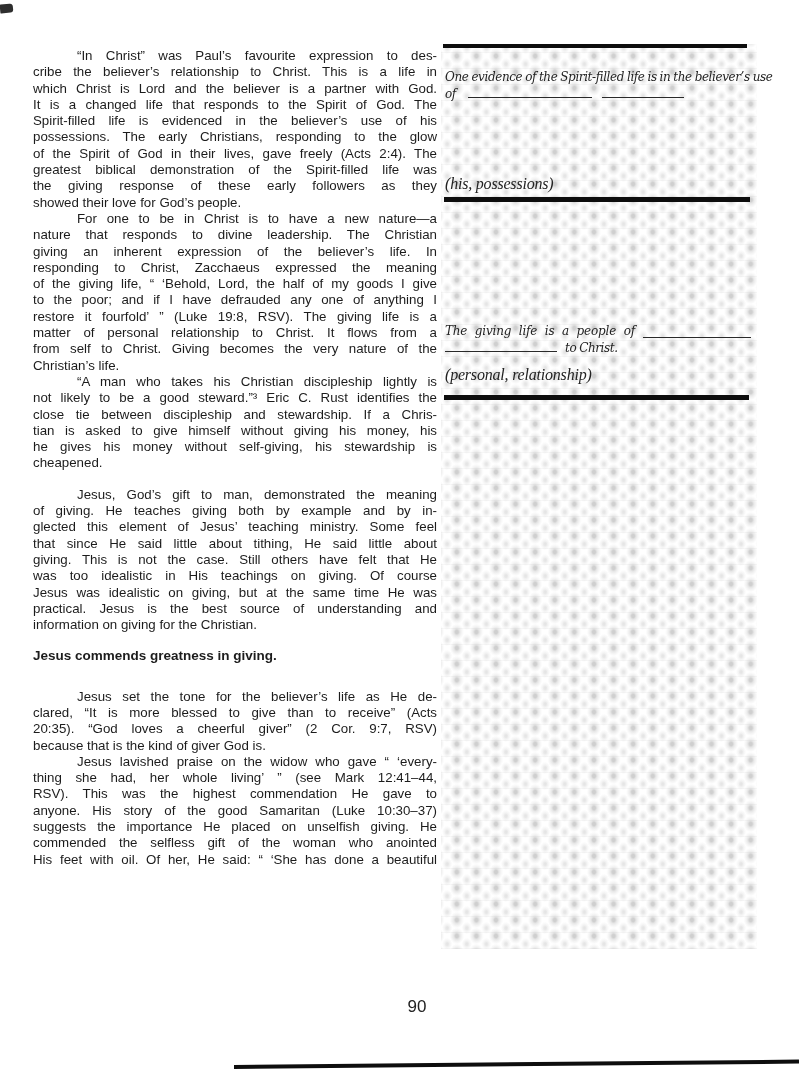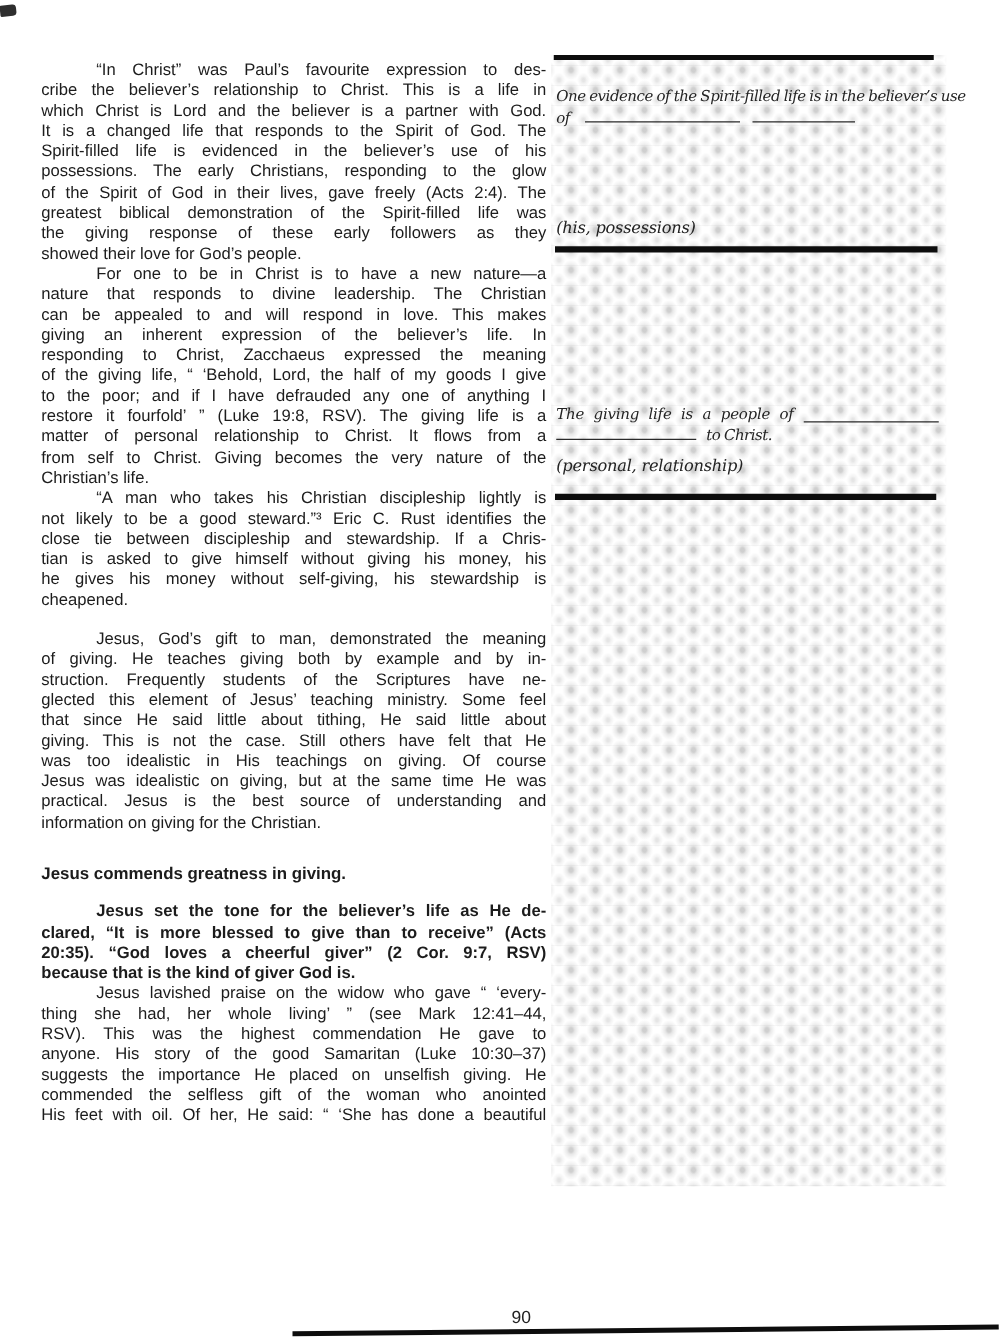--- a/index.html
+++ b/index.html
@@ -66,28 +66,28 @@
   }
   .blank-a { width:124px; margin-left:12px; }
   .blank-b { width:82px;  margin-left:10px; }
   .blank-grow { flex:1; margin-left:8px; align-self:flex-end; margin-bottom:2px; }
   .blank-c { width:112px; }
 
   .p2-line1 { display:flex; }
   .p2-line1 .ptext { word-spacing:4px; letter-spacing:-0.2px; white-space:nowrap; }
   .p2-line2 .ptext { margin-left:8px; }
 
-  .answer { font-size:13px; letter-spacing:-0.2px; white-space:nowrap; }
+  .answer { font-size:16px; letter-spacing:-0.2px; white-space:nowrap;font-family:Liberation Serif, serif; }
   .answer-1 { left:4px; top:131px; }
   .answer-2 { left:4px; top:322px; }
 
   
   .page-number {
     position:absolute; left:397px; top:997px; width:40px;
-    text-align:center; font-size:14px; color:#222;margin-top:48px;
+    text-align:center; font-size:17px; color:#222;
   }
   .bottom-bar {
     position:absolute; left:234px; top:1065px; width:565px; height:3.5px;
     background:var(--bar, #0d0d0d);
     transform:rotate(-0.55deg); transform-origin:left center;
   }
   .corner-speck {
     position:absolute; left:0; top:4px; width:13px; height:9px;
     background:#2e2e2e; border-radius:1px 3px 3px 1px;
     transform:rotate(-6deg);
@@ -107,52 +107,50 @@
       <div class="tline">Spirit-filled life is evidenced in the believer’s use of his</div>
       <div class="tline">possessions. The early Christians, responding to the glow</div>
       <div class="tline">of the Spirit of God in their lives, gave freely (Acts 2:4). The</div>
       <div class="tline">greatest biblical demonstration of the Spirit-filled life was</div>
       <div class="tline">the giving response of these early followers as they</div>
       <div class="tline end">showed their love for God’s people.</div>
     </div>
     <div class="para">
       <div class="tline indent">For one to be in Christ is to have a new nature—a</div>
       <div class="tline">nature that responds to divine leadership. The Christian</div>
-      <div class="tline">can be appealed to and will respond in love. This makes</div>
       <div class="tline">giving an inherent expression of the believer’s life. In</div>
       <div class="tline">responding to Christ, Zacchaeus expressed the meaning</div>
       <div class="tline">of the giving life, “ ‘Behold, Lord, the half of my goods I give</div>
       <div class="tline">to the poor; and if I have defrauded any one of anything I</div>
       <div class="tline">restore it fourfold’ ” (Luke 19:8, RSV). The giving life is a</div>
       <div class="tline">matter of personal relationship to Christ. It flows from a</div>
       <div class="tline">from self to Christ. Giving becomes the very nature of the</div>
       <div class="tline end">Christian’s life.</div>
     </div>
     <div class="para">
       <div class="tline indent">“A man who takes his Christian discipleship lightly is</div>
       <div class="tline">not likely to be a good steward.”³ Eric C. Rust identifies the</div>
       <div class="tline">close tie between discipleship and stewardship. If a Chris-</div>
       <div class="tline">tian is asked to give himself without giving his money, his</div>
       <div class="tline">he gives his money without self-giving, his stewardship is</div>
       <div class="tline end">cheapened.</div>
     </div>
     <div class="para" style="margin-top: 15px;">
       <div class="tline indent">Jesus, God’s gift to man, demonstrated the meaning</div>
       <div class="tline">of giving. He teaches giving both by example and by in-</div>
-      <div class="tline">struction. Frequently students of the Scriptures have ne-</div>
       <div class="tline">glected this element of Jesus’ teaching ministry. Some feel</div>
       <div class="tline">that since He said little about tithing, He said little about</div>
       <div class="tline">giving. This is not the case. Still others have felt that He</div>
       <div class="tline">was too idealistic in His teachings on giving. Of course</div>
       <div class="tline">Jesus was idealistic on giving, but at the same time He was</div>
       <div class="tline">practical. Jesus is the best source of understanding and</div>
       <div class="tline end">information on giving for the Christian.</div>
     </div>
-    <div class="heading left" style="margin-top: 25px;">Jesus commends greatness in giving.</div>
-    <div class="para" style="margin-top: 14px; font-weight: bold;">
+    <div class="heading left" style="margin-top: 15px;">Jesus commends greatness in giving.</div>
+    <div class="para" style="margin-top: 24px;">
       <div class="tline indent">Jesus set the tone for the believer’s life as He de-</div>
       <div class="tline">clared, “It is more blessed to give than to receive” (Acts</div>
       <div class="tline">20:35). “God loves a cheerful giver” (2 Cor. 9:7, RSV)</div>
       <div class="tline end">because that is the kind of giver God is.</div>
     </div>
     <div class="para">
       <div class="tline indent">Jesus lavished praise on the widow who gave “ ‘every-</div>
       <div class="tline">thing she had, her whole living’ ” (see Mark 12:41–44,</div>
       <div class="tline">RSV). This was the highest commendation He gave to</div>
       <div class="tline">anyone. His story of the good Samaritan (Luke 10:30–37)</div>

